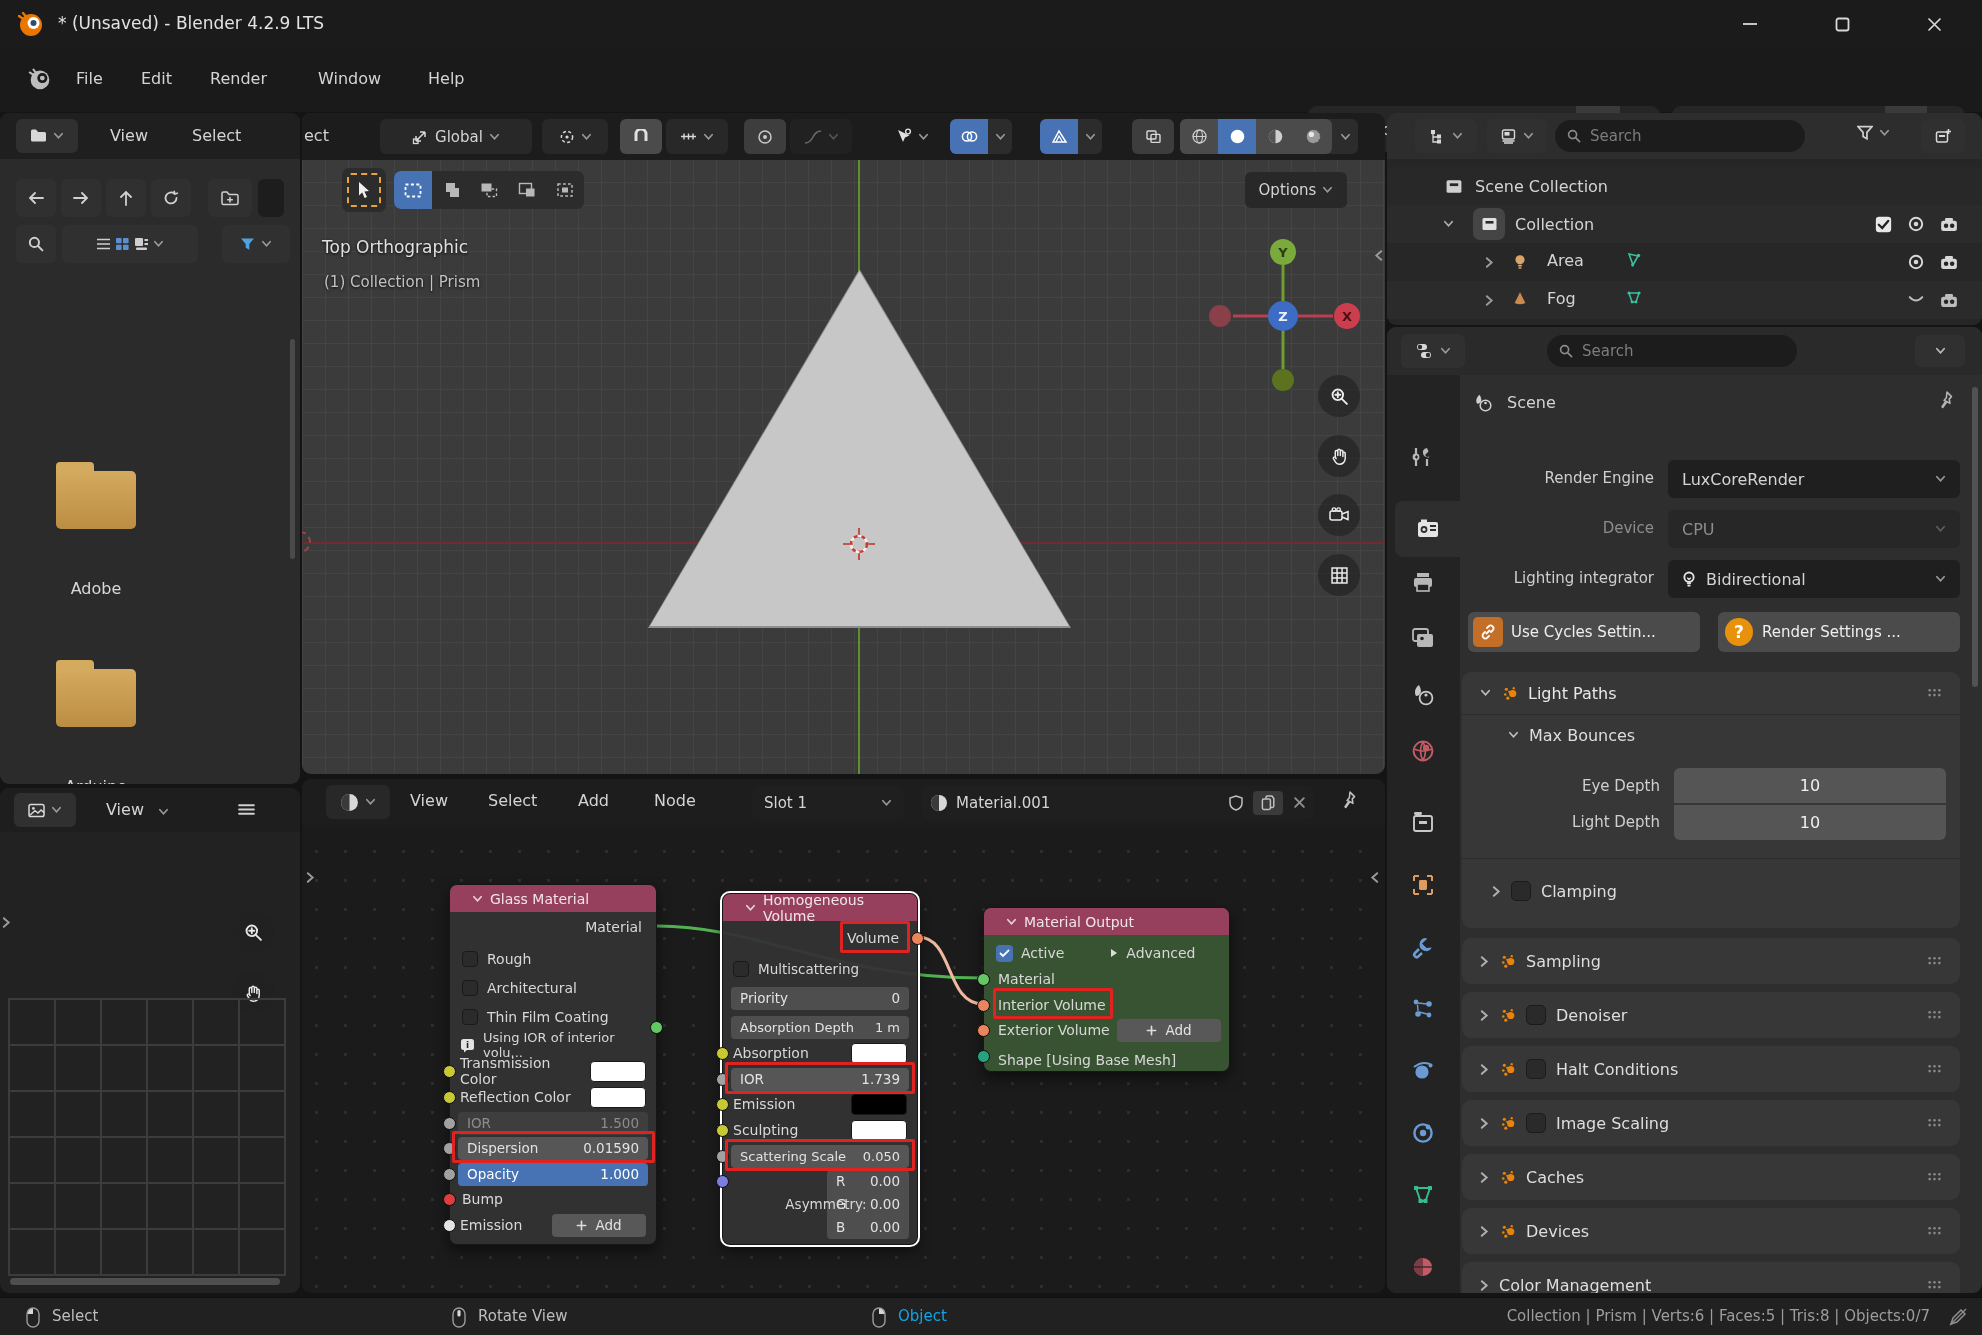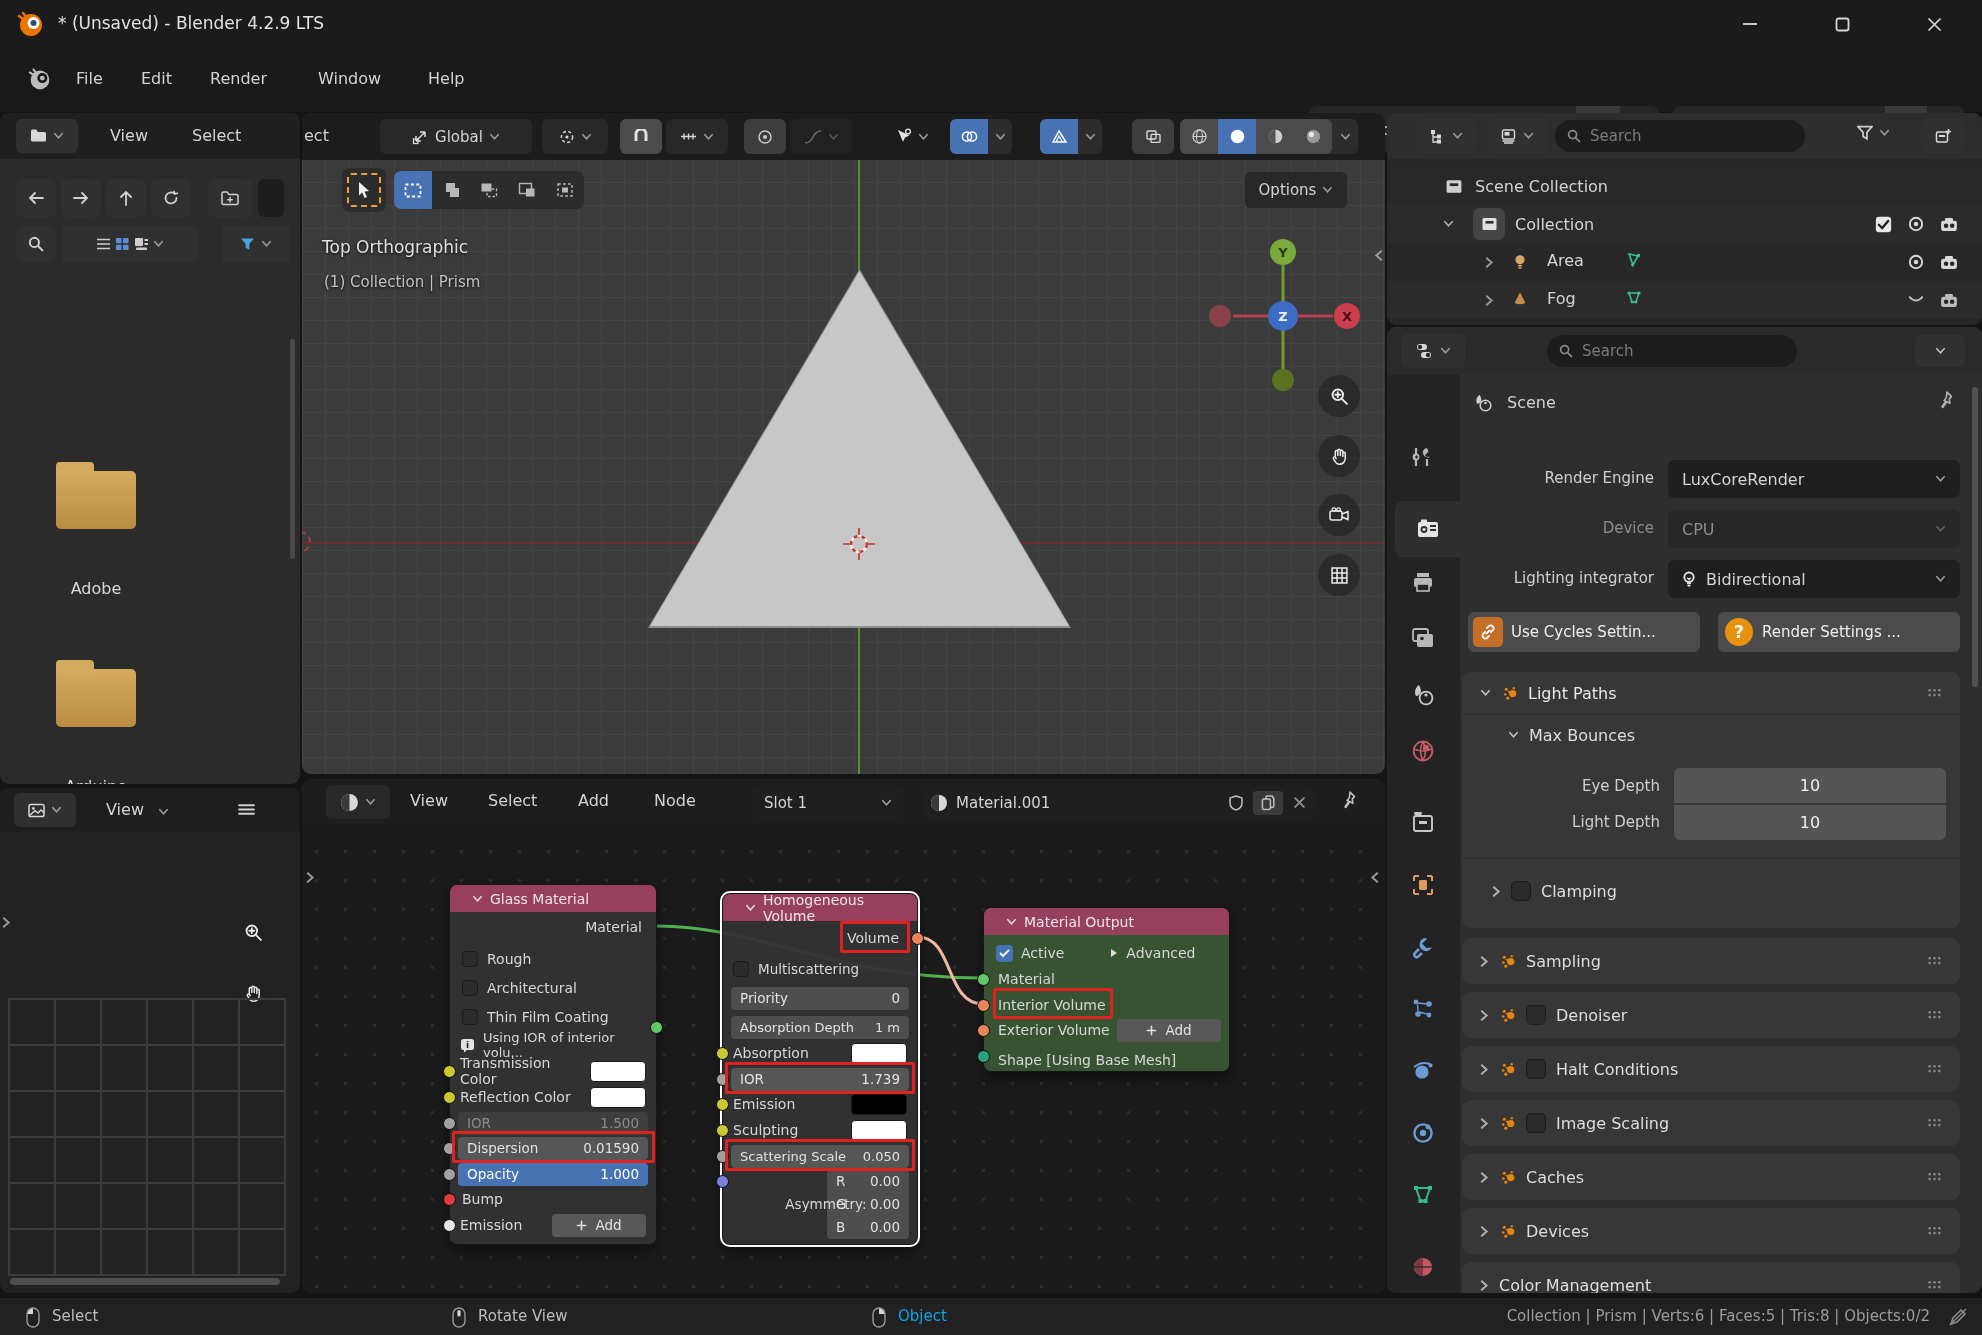--- a/index.html
+++ b/index.html
@@ -1379,21 +1379,21 @@
         </svg>
       </span>
   <span class="a txt-dim" style="left:478px;top:9px;color:#bdbdbd;">Rotate View</span>
   <span class="a" style="left:872px;top:9px;">
         <svg width="14" height="21" viewBox="0 0 14 21">
           <rect x="1" y="1" width="12" height="19" rx="6" fill="none" stroke="#9a9a9a" stroke-width="1.4"></rect>
           <path d="M7 1.5 A 5.5 5.5 0 0 1 12.4 7 L7 7 Z" fill="#d8d8d8"></path>
         </svg>
       </span>
   <span class="a txt-dim" style="left:898px;top:9px;color:#0ea5e9;">Object</span>
-  <span class="a" style="right:52px;top:9px;font-size:15px;color:#9d9d9d;white-space:nowrap;">Collection | Prism | Verts:6 | Faces:5 | Tris:8 | Objects:0/2</span>
+  <span class="a" style="right:52px;top:9px;font-size:15px;color:#9d9d9d;white-space:nowrap;">Collection | Prism | Verts:6 | Faces:5 | Tris:8 | Objects:0/7</span>
   <span class="a" style="right:14px;top:9px;color:#8f8f8f;">
         <svg width="20" height="20" viewBox="0 0 20 20">
           <path d="M3 17 L5 11 L13 3 L17 7 L9 15 Z" fill="none" stroke="currentColor" stroke-width="1.5"></path>
           <path d="M2 18 L18 2" stroke="currentColor" stroke-width="1.3"></path>
         </svg>
       </span>
 </div>
 
 </div>
 

